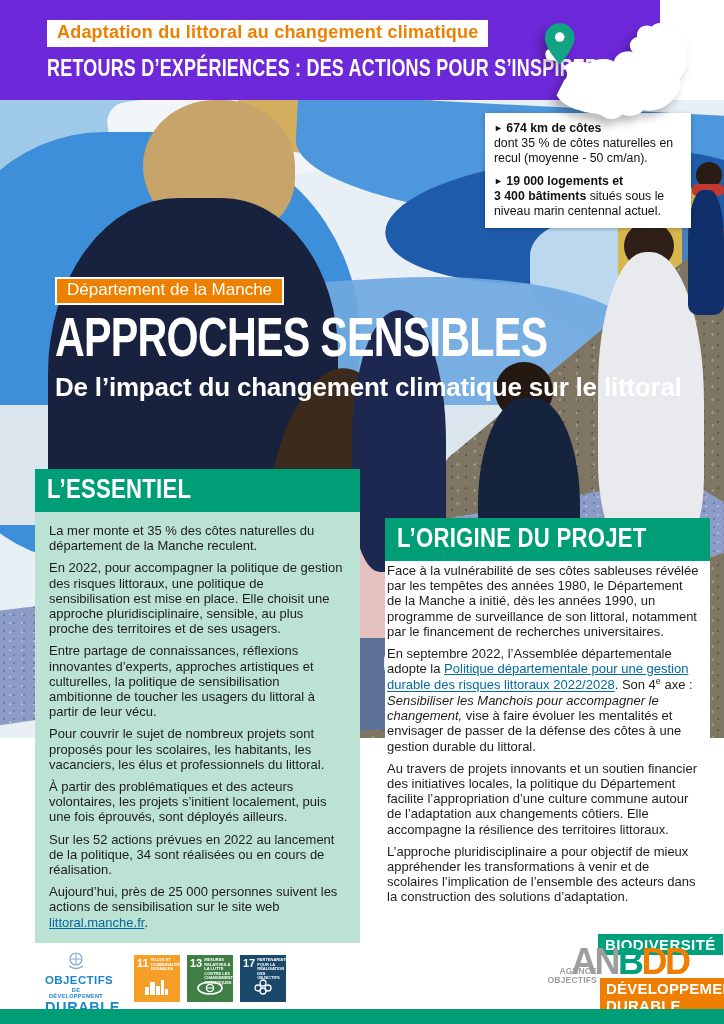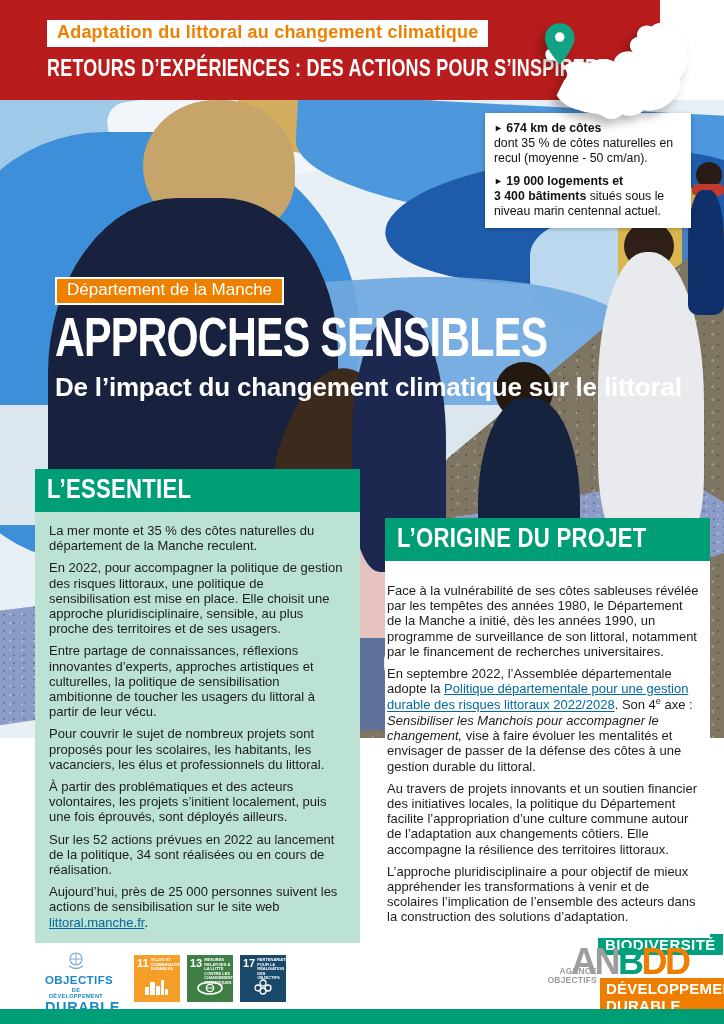--- a/index.html
+++ b/index.html
@@ -1,19 +1,19 @@
 <!DOCTYPE html>
 <html><head>
 <meta charset="utf-8">
 <style>
   html,body{margin:0;padding:0;background:#fff;}
   .page{position:relative;width:724px;height:1024px;overflow:hidden;background:#fff;
         font-family:"Liberation Sans",sans-serif;color:#1d1d1b;}
   
-  .header{position:absolute;left:0;top:0;width:660px;height:100px;background:#b91c1c;z-index:10;}
+  .header{position:absolute;left:0;top:0;width:660px;height:100px;background:#6d28d9;z-index:10;}
   .tagline-box{position:absolute;left:47px;top:20px;background:#fff;padding:2px 10px 4px;}
   .tagline{color:#EE8000;font-size:18px;font-weight:700;letter-spacing:.2px;white-space:nowrap;}
   .banner{position:absolute;left:47px;top:55px;color:#fff;font-size:23px;font-weight:800;
           white-space:nowrap;transform:scaleX(.78);transform-origin:left center;letter-spacing:.3px;}
   
   .map{position:absolute;top:18px;right:16px;width:180px;height:108px;z-index:40;
        filter:drop-shadow(-5px 6px 5px rgba(0,0,0,.28));}
   
   .photo{position:absolute;left:0;top:100px;width:724px;height:638px;background:#E8EFF5;overflow:hidden;z-index:1;}
   .photo div{position:absolute;}
@@ -71,21 +71,21 @@
   .hero-sub{margin-top:7px;font-size:26px;font-weight:700;white-space:nowrap;letter-spacing:-.2px;}
   
   .sec-head{background:#009E77;color:#fff;padding:5px 12px 7px;}
   .sec-head span{display:inline-block;font-size:27px;font-weight:800;white-space:nowrap;
         transform:scaleX(.82);transform-origin:left center;letter-spacing:.3px;}
   .essentiel{position:absolute;left:35px;top:469px;width:325px;z-index:20;}
   .ess-body{background:#BCE2D3;padding:11px 14px 13px;font-size:13px;line-height:1.17;}
   .ess-body p,.orig-body p{margin:0 0 7px;}
   .ess-body p:last-child,.orig-body p:last-child{margin:0;}
   .origine{position:absolute;left:385px;top:518px;width:325px;z-index:20;}
-  .orig-body{background:#fff;padding:22px 10px 13px 2px;font-size:13px;line-height:1.17;}
+  .orig-body{background:#fff;padding:2px 10px 13px 2px;font-size:13px;line-height:1.17;}
   .link{color:#0369a1;text-decoration:underline;}
   .it{font-style:italic;}
   sup{font-size:9px;}
   
   .unlogo{position:absolute;left:45px;top:950px;width:62px;text-align:center;color:#1B87C9;line-height:1;}
   .unlogo .l1{font-size:11.5px;font-weight:800;letter-spacing:.4px;margin-top:2px;}
   .unlogo .l2{font-size:5.6px;font-weight:700;letter-spacing:.3px;margin-top:1.5px;}
   .unlogo .l3{font-size:14.5px;font-weight:800;letter-spacing:.6px;margin-top:1px;}
   .tiles{position:absolute;left:110px;top:955px;display:flex;gap:7px;padding-left:24px;}
   .tile{width:46px;height:47px;color:#fff;position:relative;overflow:hidden;}

